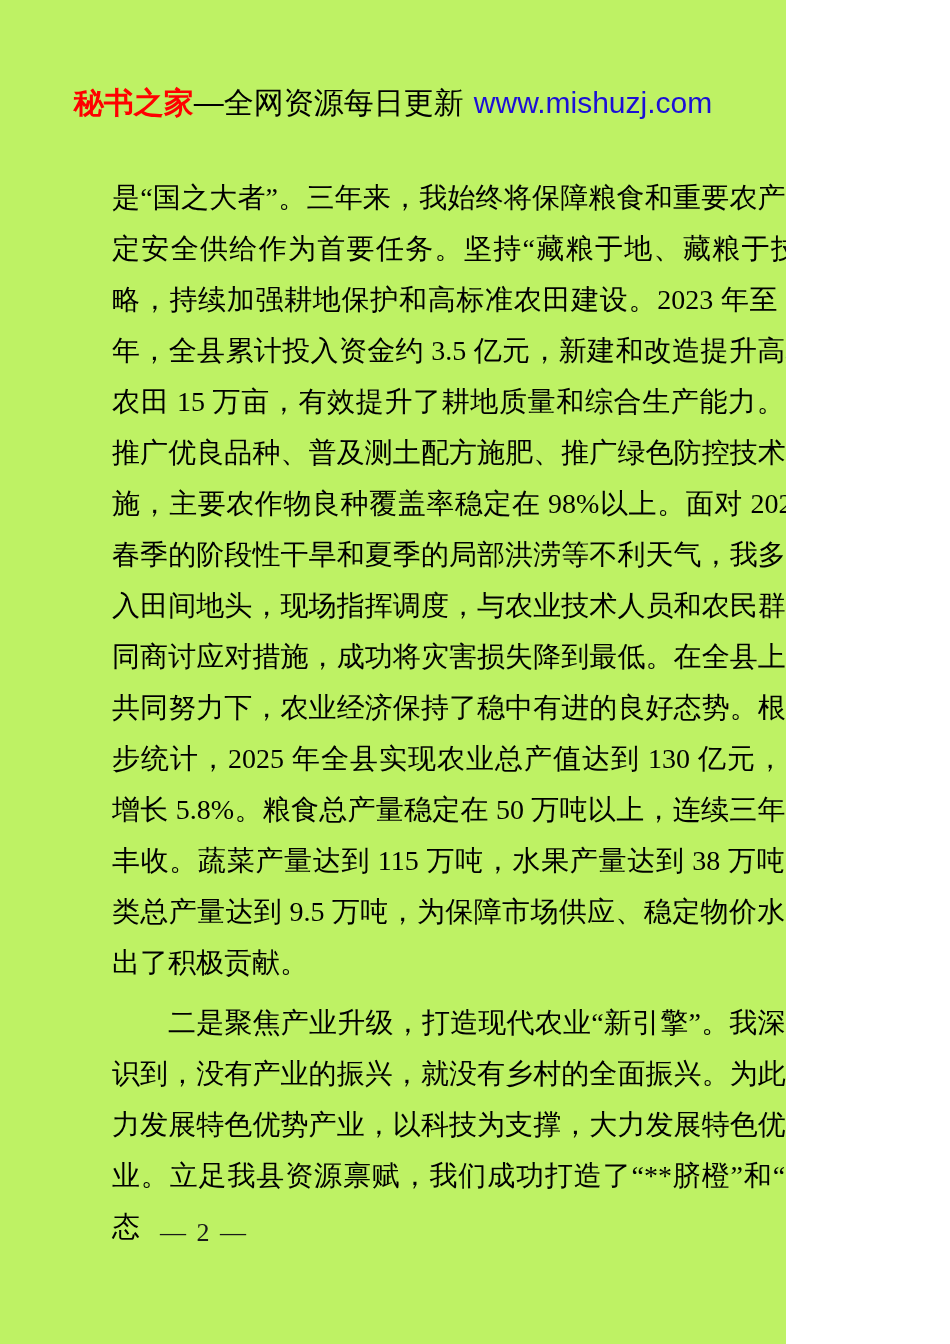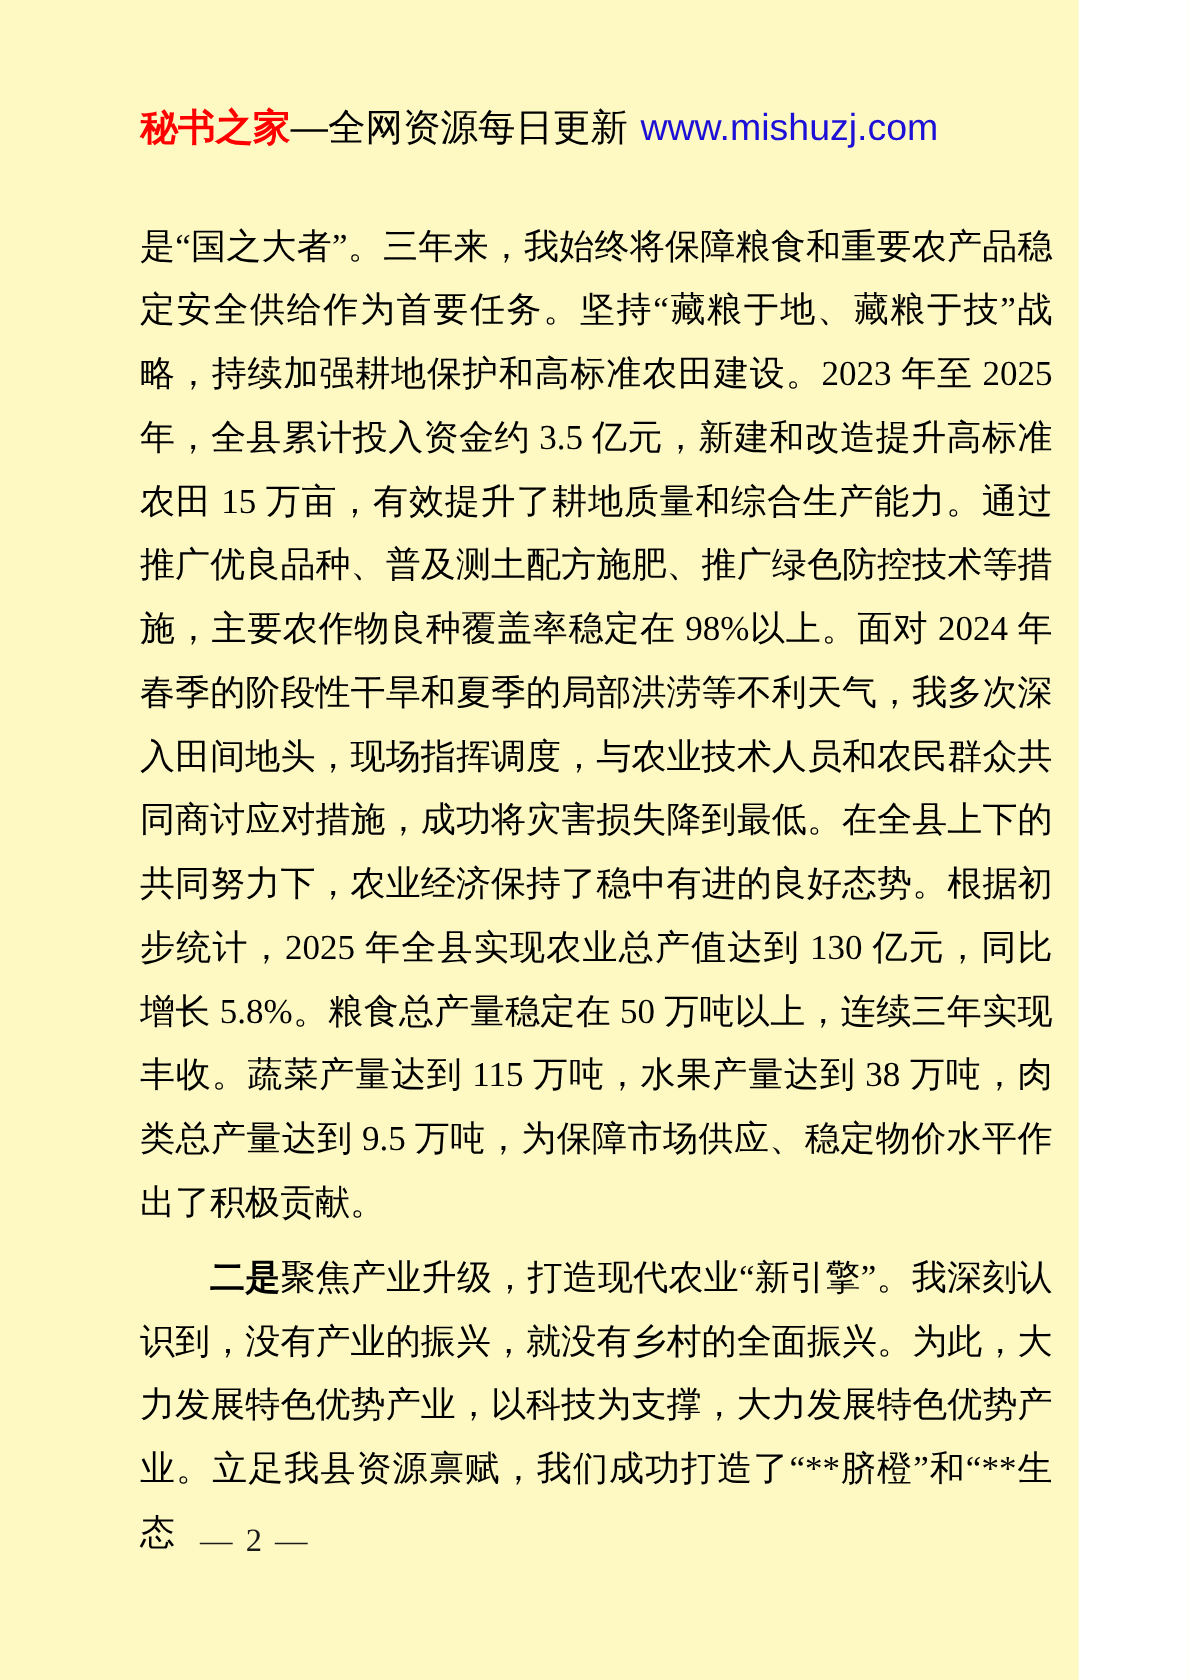--- a/index.html
+++ b/index.html
@@ -2,23 +2,23 @@
 <html><head>
 <meta charset="utf-8">
 <style>
   html, body {
     margin: 0;
     padding: 0;
     background: #ffffff;
   }
   .page {
     position: relative;
-    width: 863px;
+    width: 786px;
     height: 1344px;
-    background: #fef9c3;
+    background: #bef264;
     overflow: hidden;
     font-family: "Liberation Sans", sans-serif;
   }
   
   .header {
     position: absolute;
     top: 84px;
     left: 0;
     width: 100%;
     text-align: center;
@@ -52,21 +52,21 @@
     text-justify: inter-ideograph;
   }
   .para {
     margin: 0 0 9px 0;
     word-break: break-all;
   }
   .para.indent {
     text-indent: 2em;
   }
   .lead {
-    font-weight: bold;
+    font-weight: normal;
   }
   
   .footer {
     position: absolute;
     left: 160px;
     top: 1218px;
     font-family: "Liberation Serif", serif;
     font-size: 26px;
     line-height: 30px;
     color: #1a1a1a;

